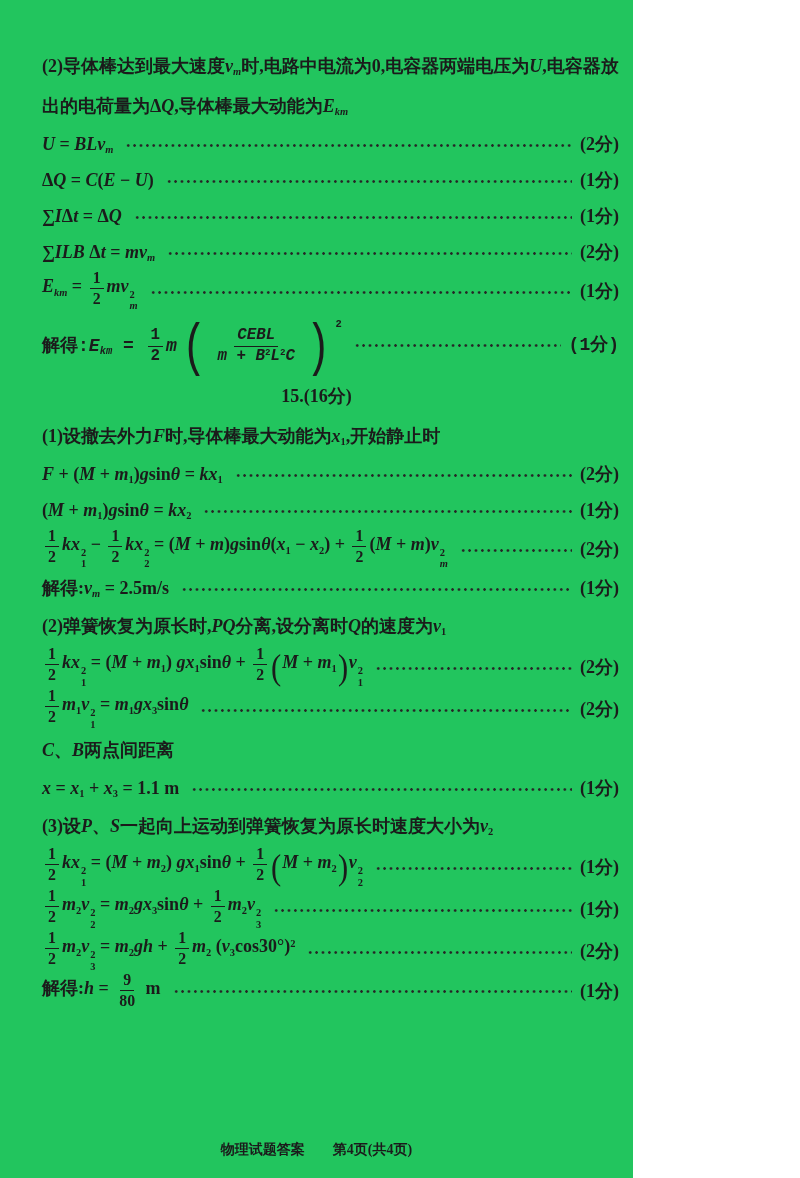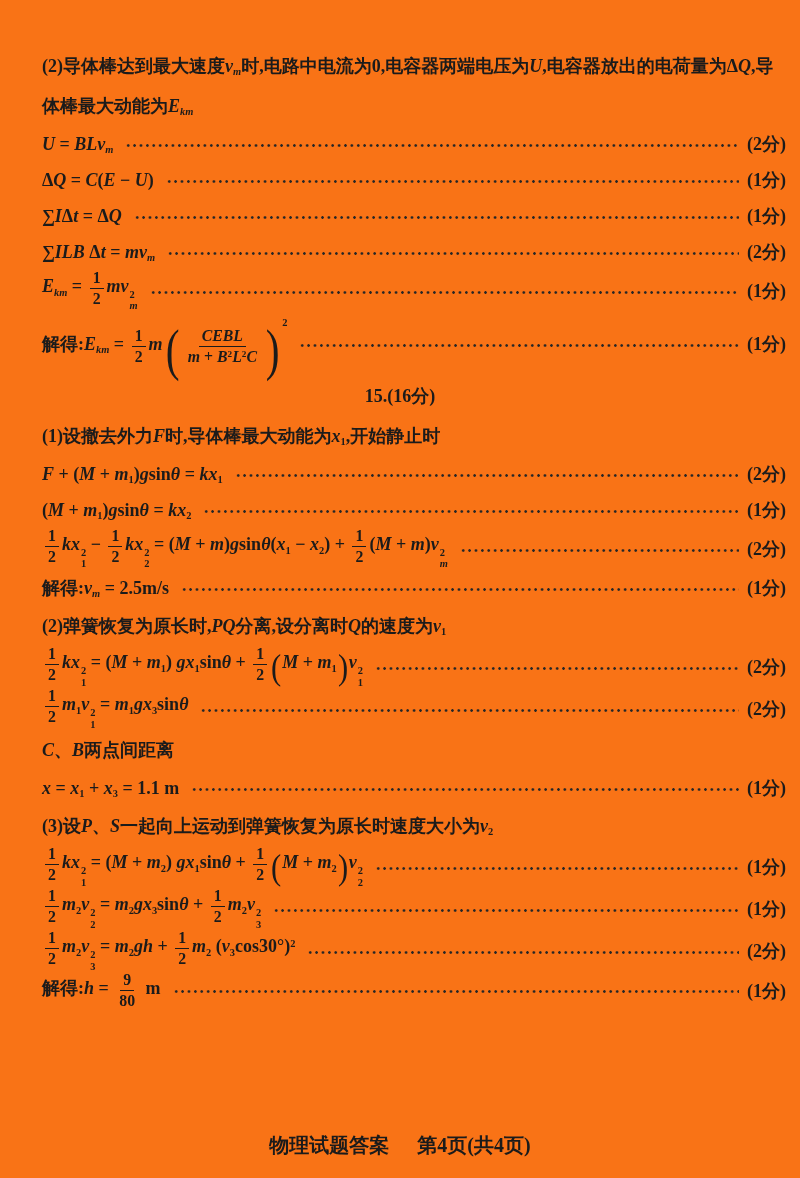--- a/index.html
+++ b/index.html
@@ -1,24 +1,24 @@
 <!DOCTYPE html>
 <html><head>
 <meta charset="utf-8">
 <style>
   html,body{margin:0;padding:0;background:#ffffff;}
   .page{
-    width:800px;height:1178px;box-sizing:border-box;position:relative;overflow:hidden;
-    background:#f97316;color:#1b1b1b;
+    width:633px;height:1178px;box-sizing:border-box;position:relative;overflow:hidden;
+    background:#22c55e;color:#1b1b1b;
     padding:46px 14px 0 42px;
     font-family:"Liberation Serif","DejaVu Serif",serif;
     font-weight:700;font-size:18px;
   }
   .row{display:flex;align-items:center;min-height:36px;}
-  .row.big{min-height:64px;}
+  .row.big{min-height:64px;font-family:Liberation Mono, monospace;}
   .row.heading{min-height:40px;margin-left:-28px;justify-content:center;}
   .row.para{display:block;line-height:40px;min-height:40px;}
   .content{white-space:nowrap;}
   .para .content{white-space:normal;}
   .vr{font-style:italic;}
   sub,sup{font-size:0.58em;line-height:0;}
   sub{vertical-align:-0.32em;}
   sup{vertical-align:0.55em;}
   sup.hi{vertical-align:2.3em;}
   .ss{display:inline-flex;flex-direction:column;align-items:flex-start;
@@ -28,21 +28,21 @@
         vertical-align:middle;margin:0 3px;line-height:1;font-size:0.88em;}
   .frac .num{display:block;padding:0 3px 2px;border-bottom:1.6px solid #1b1b1b;}
   .frac .den{display:block;padding:2px 3px 0;}
   .bigp{font-weight:400;display:inline-block;vertical-align:middle;position:relative;top:0.06em;}
   .bigp.s1{font-size:2em;line-height:0;transform:scaleX(0.85);}
   .bigp.s2{font-size:3.2em;line-height:0;transform:scaleX(0.72);}
   .dots{flex:1 1 auto;height:9px;margin:0 8px 0 12px;position:relative;top:1px;
         background-image:radial-gradient(circle,#262626 1.2px,rgba(0,0,0,0) 1.45px);
         background-size:6.4px 9px;background-repeat:repeat-x;background-position:0 50%;}
   .score{white-space:nowrap;flex:0 0 auto;}
-  .footer{position:absolute;left:0;right:0;bottom:19px;text-align:center;font-size:20px;}
+  .footer{position:absolute;left:0;right:0;bottom:19px;text-align:center;font-size:14px;}
   .footer span{margin:0 14px;}
 </style>
 </head>
 <body>
 
 <div class="page">
   <div>
       <div class="row para"><span class="content"><span class="rm">(2)导体棒达到最大速度</span><span class="vr">v</span><sub class="vr">m</sub><span class="rm">时,电路中电流为0,电容器两端电压为</span><span class="vr">U</span><span class="rm">,电容器放出的电荷量为Δ</span><span class="vr">Q</span><span class="rm">,导体棒最大动能为</span><span class="vr">E</span><sub class="vr">km</sub></span></div>
       <div class="row formula">
         <span class="content"><span class="vr">U</span><span class="rm"> = </span><span class="vr">BLv</span><sub class="vr">m</sub></span>

